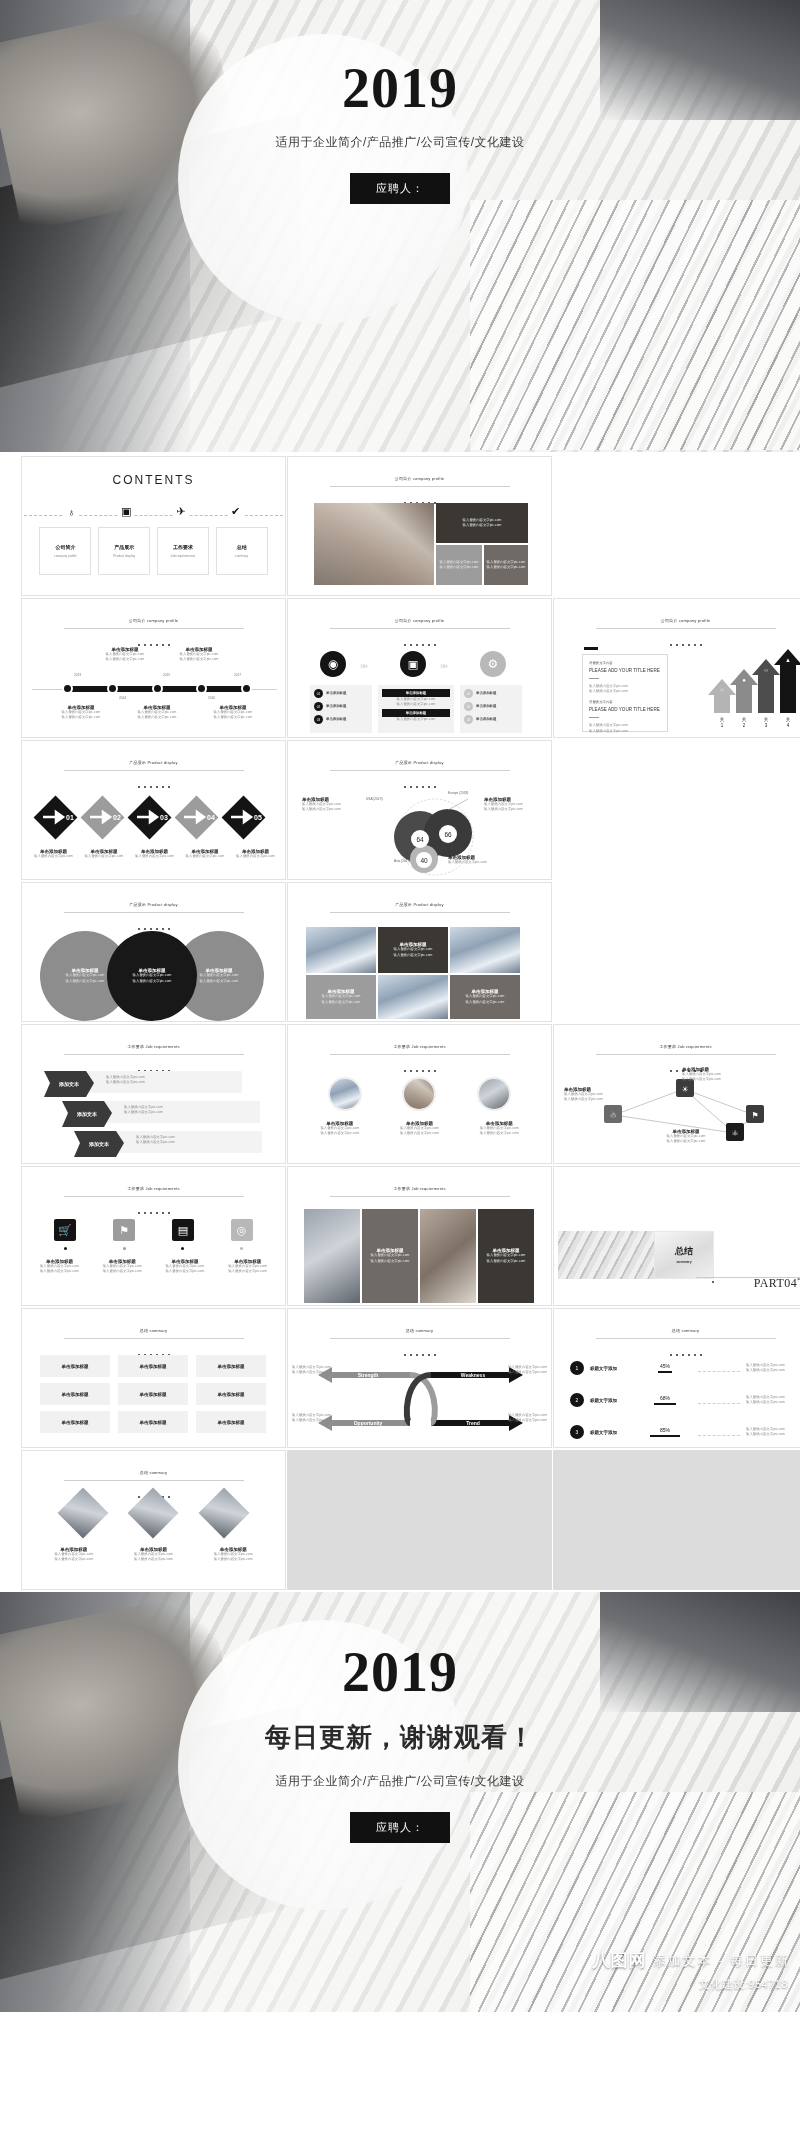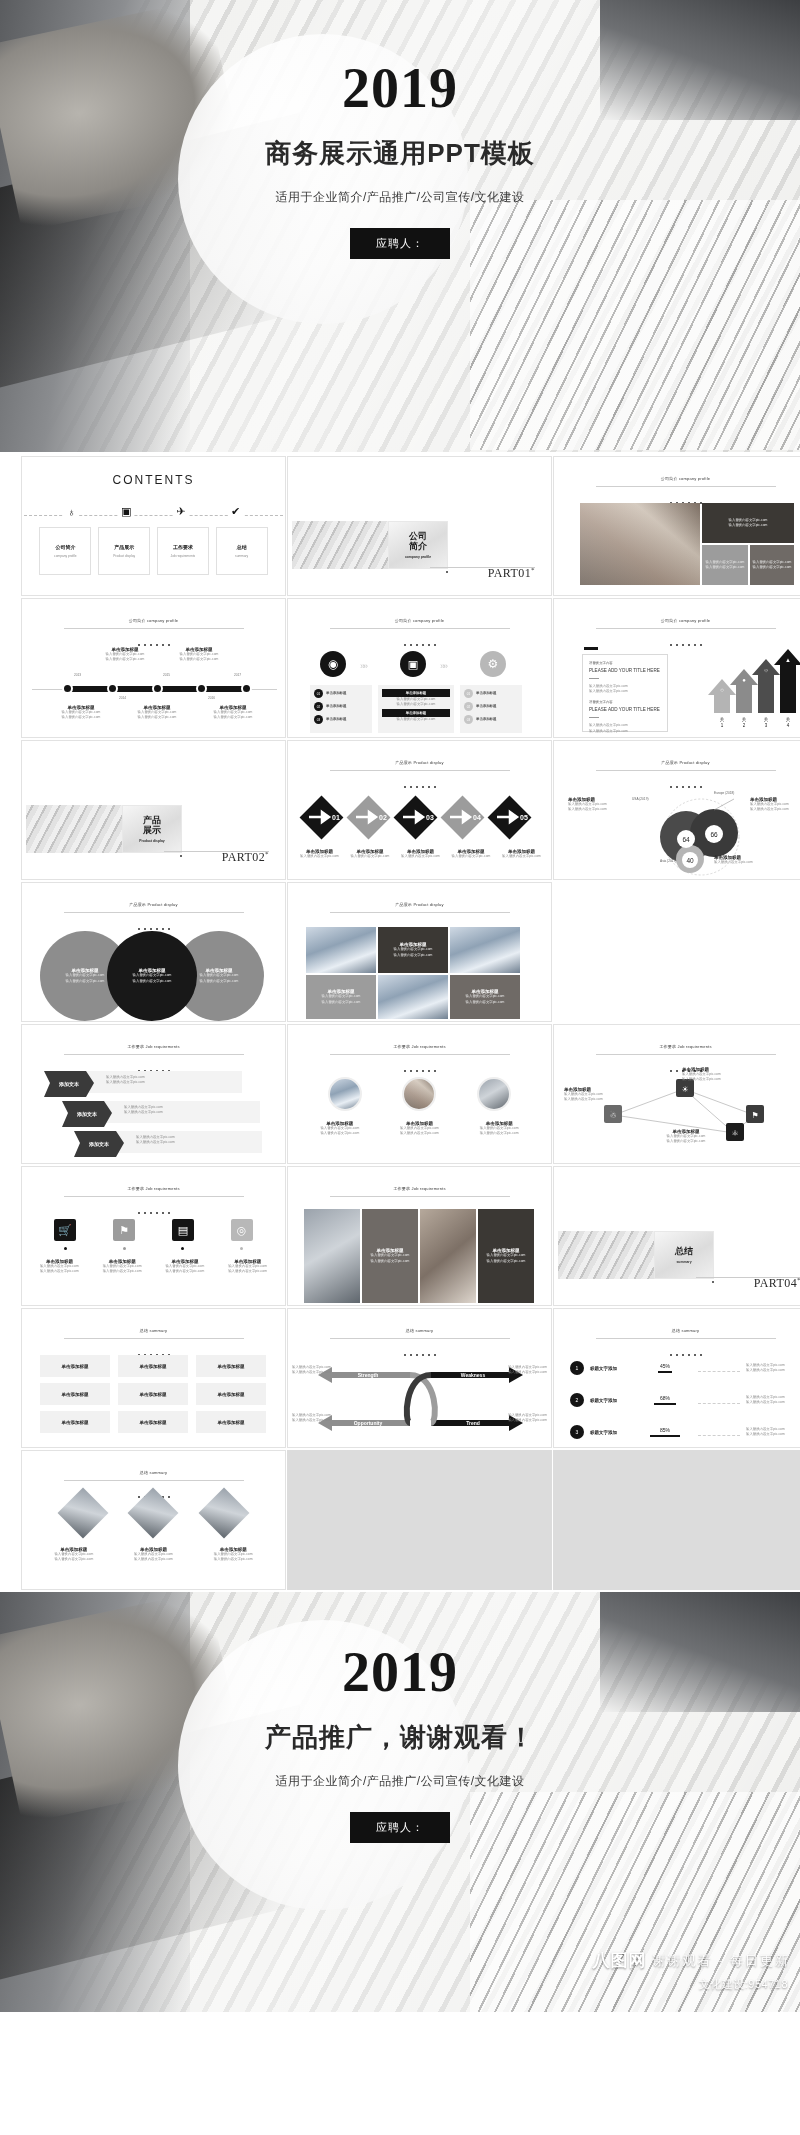--- a/index.html
+++ b/index.html
@@ -215,21 +215,20 @@
 <div class="hero">
   <div class="hero-photo"></div>
   <div class="hero-dark-band"></div>
   <div class="hero-dark-band2"></div>
   <div class="hero-hand"></div>
   <div class="hero-ruler"></div>
   <div class="hero-topright"></div>
   <div class="hero-circle"></div>
   <div class="hero-content">
     <div class="hero-year">2019</div>
-    <div class="hero-title">商务展示通用PPT模板</div>
     <div class="hero-sub">适用于企业简介/产品推广/公司宣传/文化建设</div>
     <div class="hero-btn">应聘人：</div>
   </div>
 </div>
 
 <div class="grid">
 
   <div class="row">
 
     <div class="slide">
@@ -254,31 +253,20 @@
           <div class="cont-cn">工作要求</div>
           <div class="cont-en">Job requirements</div>
         </div>
         <div class="cont-card">
           <div class="cont-cn">总结</div>
           <div class="cont-en">summary</div>
         </div>
       </div>
     </div>
 
-    <div class="slide">
-      <div class="sec-img photo-k"></div>
-      <div class="sec-box">
-        <div class="sec-cn">公司</div>
-        <div class="sec-cn">简介</div>
-        <div class="sec-en">company profile</div>
-      </div>
-      <div class="sec-dot"></div>
-      <div class="sec-hr"></div>
-      <div class="sec-part"><span>PART01</span><sup>*</sup></div>
-    </div>
 
     <div class="slide">
       <div class="sh">
         <div class="sh-t">公司简介 company profile</div>
         <div class="sh-line"></div>
         <div class="sh-dots"><i></i><i></i><i></i><i></i><i></i><i></i></div>
       </div>
       <div style="position:absolute;left:26px;top:46px;width:120px;height:82px;" class="photo-a"></div>
       <div class="fill-dark col flexc" style="position:absolute;left:148px;top:46px;width:92px;height:40px;">
         <div class="txtw">输入替换内容文字pic.com</div>
@@ -435,31 +423,20 @@
         <text x="76" y="72" font-size="4.5" text-anchor="middle" fill="#222">关</text>
         <text x="76" y="78" font-size="4.5" text-anchor="middle" fill="#222">3</text>
         <text x="98" y="72" font-size="4.5" text-anchor="middle" fill="#222">关</text>
         <text x="98" y="78" font-size="4.5" text-anchor="middle" fill="#222">4</text>
       </svg>
     </div>
   </div>
 
   <div class="row">
 
-    <div class="slide">
-      <div class="sec-img photo-k"></div>
-      <div class="sec-box">
-        <div class="sec-cn">产品</div>
-        <div class="sec-cn">展示</div>
-        <div class="sec-en">Product display</div>
-      </div>
-      <div class="sec-dot"></div>
-      <div class="sec-hr"></div>
-      <div class="sec-part"><span>PART02</span><sup>*</sup></div>
-    </div>
 
     <div class="slide">
       <div class="sh">
         <div class="sh-t">产品展示 Product display</div>
         <div class="sh-line"></div>
         <div class="sh-dots"><i></i><i></i><i></i><i></i><i></i><i></i></div>
       </div>
       <svg style="position:absolute;left:10px;top:54px;" width="245" height="46" viewBox="0 0 245 46">
         <g>
           <rect x="8" y="7" width="31" height="31" transform="rotate(45 23.5 22.5)" fill="#141414"></rect>
@@ -951,22 +928,22 @@
 <div class="footer hero">
   <div class="hero-photo"></div>
   <div class="hero-dark-band"></div>
   <div class="hero-dark-band2"></div>
   <div class="hero-hand"></div>
   <div class="hero-ruler"></div>
   <div class="hero-topright"></div>
   <div class="hero-circle"></div>
   <div class="footer-content">
     <div class="hero-year">2019</div>
-    <div class="hero-title">产品推广，谢谢观看！</div>
+    <div class="hero-title">每日更新，谢谢观看！</div>
     <div class="hero-sub">适用于企业简介/产品推广/公司宣传/文化建设</div>
     <div class="hero-btn">应聘人：</div>
   </div>
   <div class="wm">
     <span class="wm-logo">八图网</span>
-    <span class="wm-text">谢谢观看 · 每日更新</span>
+    <span class="wm-text">添加文本 · 每日更新</span>
   </div>
   <div class="wm-code">文化建设:954718</div>
 </div>
 
 </body></html>

